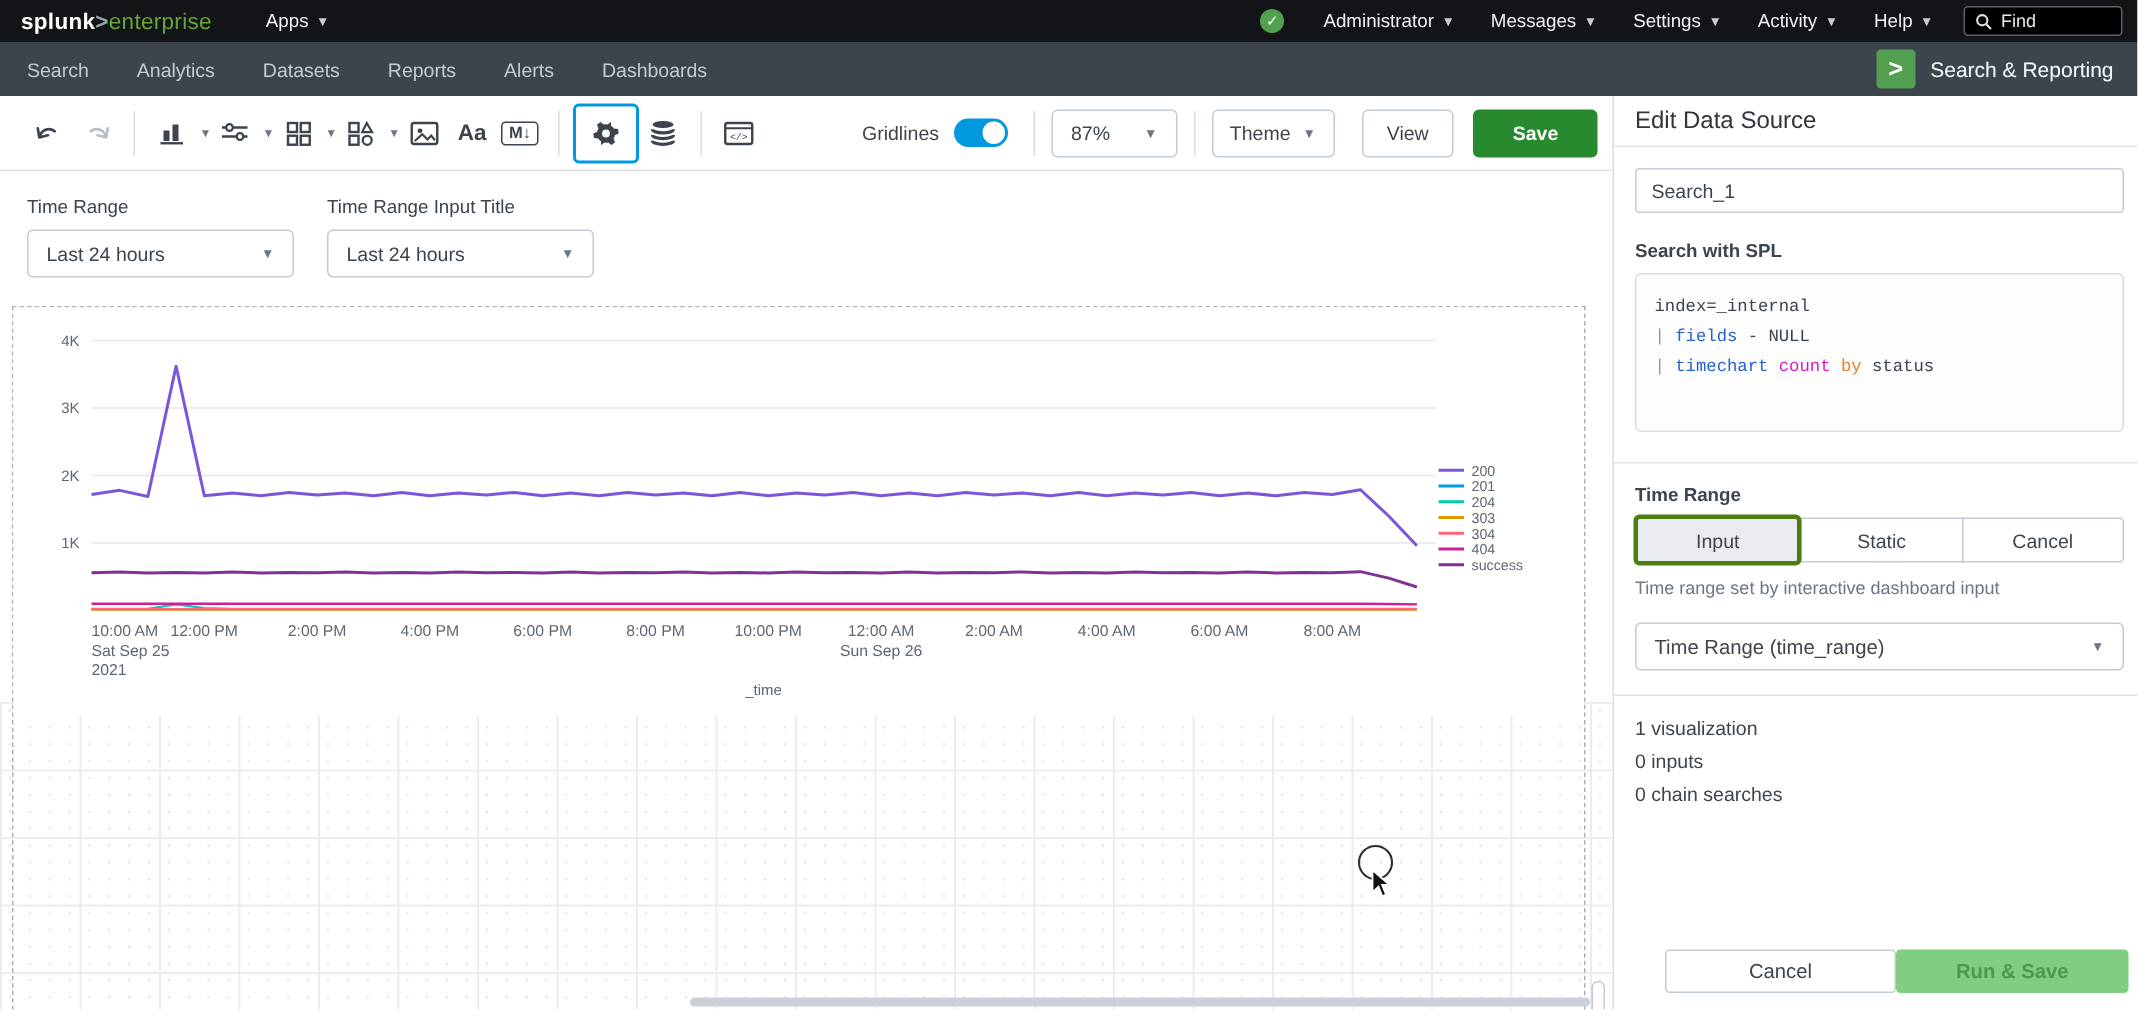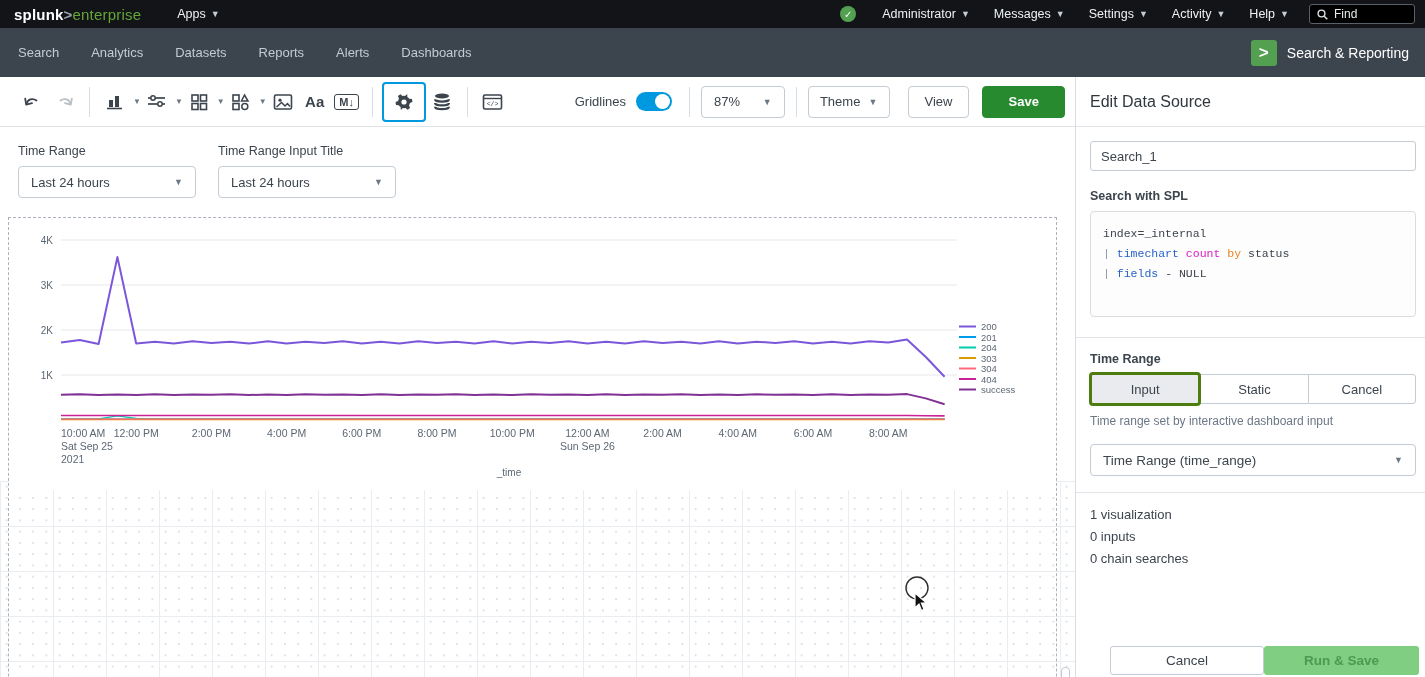--- a/index.html
+++ b/index.html
@@ -17,21 +17,21 @@
   .topbar-right { margin-left:auto; display:flex; align-items:center; height:100%; }
   .check-badge { width:16px; height:16px; border-radius:50%; background:#53a051; color:#fff; font-size:10px;
     display:flex; align-items:center; justify-content:center; margin-right:14px; }
   .caret { font-size:9px; color:#c6cdd4; }
   .findbox { display:flex; align-items:center; gap:6px; border:1px solid #5a6068; border-radius:3px;
     height:20px; width:106px; padding:0 7px; margin:0 10px 0 8px; color:#dfe4e8; background:#000000; }
   .findbox svg { flex:0 0 auto; }
   .find-text { font-size:12px; color:#e8ecef; }
 
   
-  .navbar { height:49px; background:#3c444d; display:flex; align-items:center; font-size:13px; color:#c3cbd4; }
+  .navbar { height:36px; background:#3c444d; display:flex; align-items:center; font-size:13px; color:#c3cbd4; }
   .nav-item { padding:0 16px; height:100%; display:flex; align-items:center; cursor:pointer; }
   .nav-item:first-child { padding-left:18px; }
   .navbar-right { margin-left:auto; display:flex; align-items:center; gap:10px; padding-right:16px; color:#fff; font-size:14px; }
   .app-badge { width:26px; height:26px; background:#53a051; border-radius:3px; color:#fff; font-weight:bold;
     font-size:17px; display:flex; align-items:center; justify-content:center; }
 
   
   .content { display:flex; height:609px; }
   .main { width:1075px; position:relative; }
 
@@ -78,21 +78,21 @@
   #chart-svg { display:block; background:#fff; }
 
   .h-scrollbar { position:absolute; left:460px; top:551px; width:600px; height:6px; border-radius:3px;
     background:#ccd1d8; z-index:4; }
   .v-scroll-corner { position:absolute; left:1061px; top:540px; width:9px; height:34px; border-radius:4px;
     background:#fff; border:1px solid #c3cbd4; z-index:4; }
   .cursor-wrap { position:absolute; left:902px; top:448px; z-index:5; }
 
   
   .sidepanel { width:350px; background:#fff; border-left:1px solid #d9dde2; position:relative; font-size:13px; }
-  .sp-header { height:50px; border-bottom:1px solid #e1e5ea; display:flex; align-items:center; padding-left:14px;
+  .sp-header { height:34px; border-bottom:1px solid #e1e5ea; display:flex; align-items:center; padding-left:14px;
     font-size:16px; color:#2f363d; }
   .sp-section { padding:14px 9px 16px 14px; }
   .sp-section.bt { border-top:1px solid #e1e5ea; }
   .sp-label { font-size:12.5px; font-weight:bold; color:#3c444d; margin-bottom:8px; }
   .sp-input { width:100%; height:30px; border:1px solid #c3cbd4; border-radius:3px; padding:0 10px;
     font-size:13px; color:#3c444d; font-family:"Liberation Sans","DejaVu Sans",sans-serif; }
   .spl-box { border:1px solid #d9dde2; border-radius:4px; background:#fdfdfe; padding:12px 12px 32px 12px;
     font-family:"Liberation Mono","DejaVu Sans Mono",monospace; font-size:11.5px; line-height:20px;
     margin-bottom:4px; min-height:98px; cursor:text; }
   .tok-plain { color:#3c444d; } .tok-pipe { color:#8a97a5; }
@@ -374,22 +374,22 @@
   </div>
 
   <aside class="sidepanel">
     <div class="sp-header">Edit Data Source</div>
 
     <div class="sp-section">
       <input class="sp-input" type="text" style="margin-bottom: 18px;" value="Search_1">
       <div class="sp-label">Search with SPL</div>
       <div class="spl-box" id="spl-code">
           <div><span class="tok-plain">index=_internal</span></div>
+          <div><span class="tok-pipe">| </span><span class="tok-command">fields</span><span class="tok-plain"> - NULL</span></div>
           <div><span class="tok-pipe">| </span><span class="tok-command">timechart</span><span class="tok-plain"> </span><span class="tok-func">count</span><span class="tok-plain"> </span><span class="tok-keyword">by</span><span class="tok-plain"> status</span></div>
-          <div><span class="tok-pipe">| </span><span class="tok-command">fields</span><span class="tok-plain"> - NULL</span></div>
         </div>
     </div>
 
     <div class="sp-section bt">
       <div class="sp-label">Time Range</div>
       <div class="btn-group">
         <div class="seg active">Input</div>
         <div class="seg">Static</div>
         <div class="seg">Cancel</div>
       </div>

